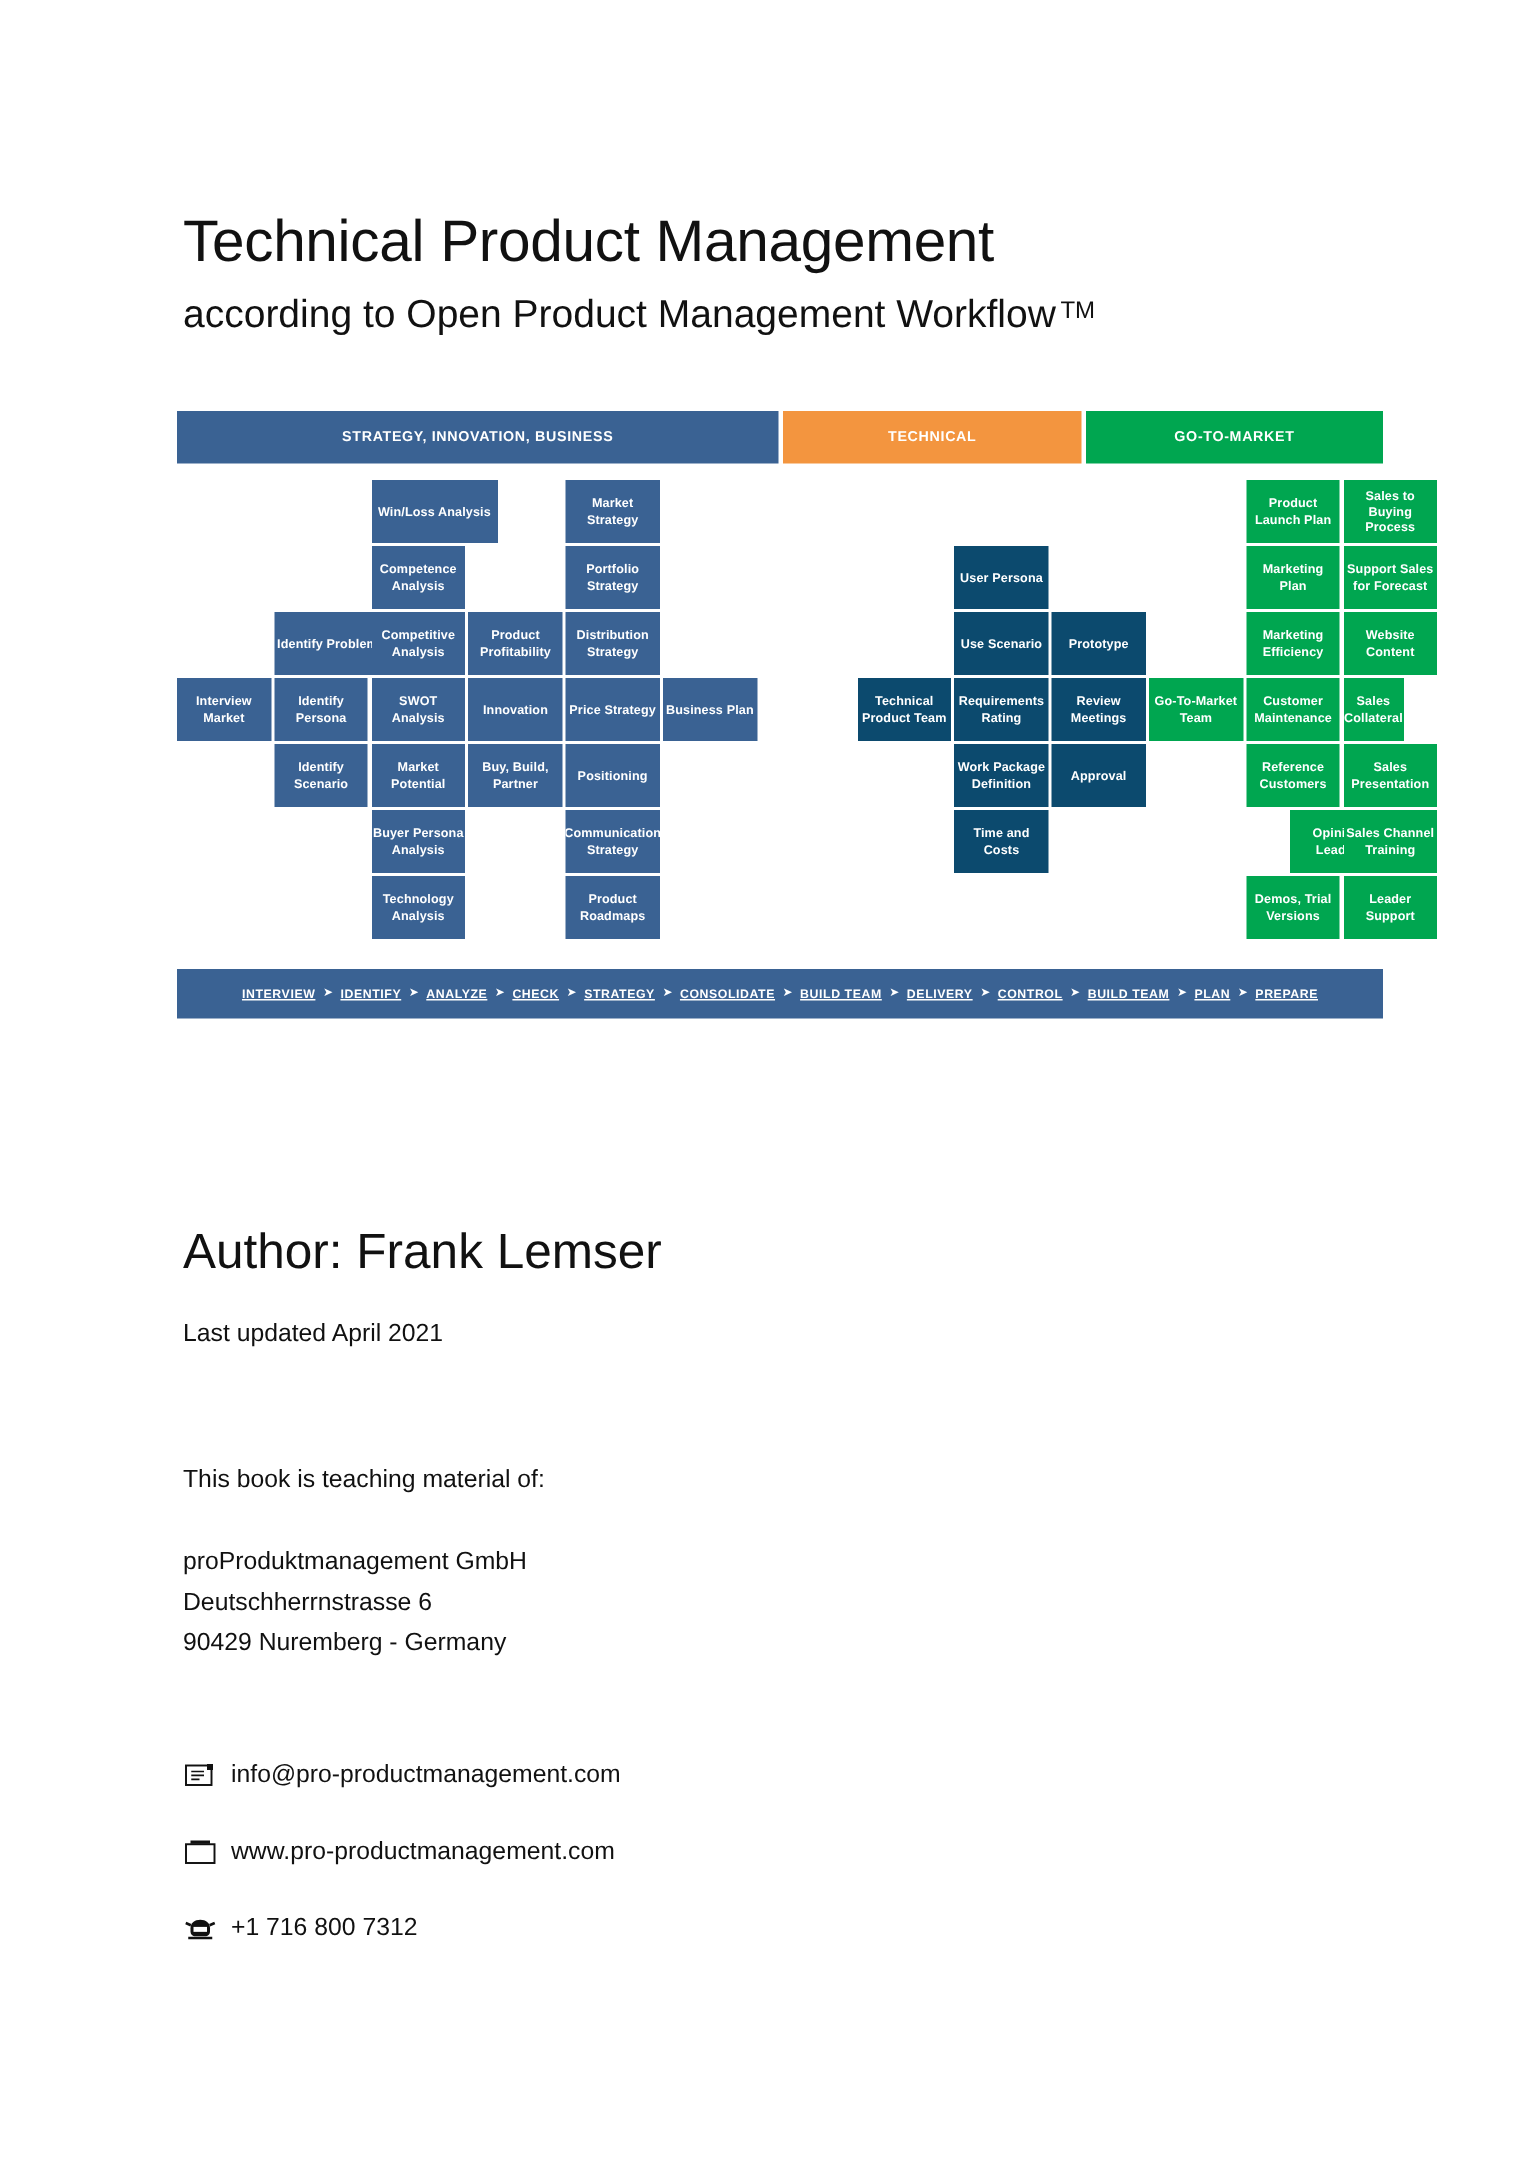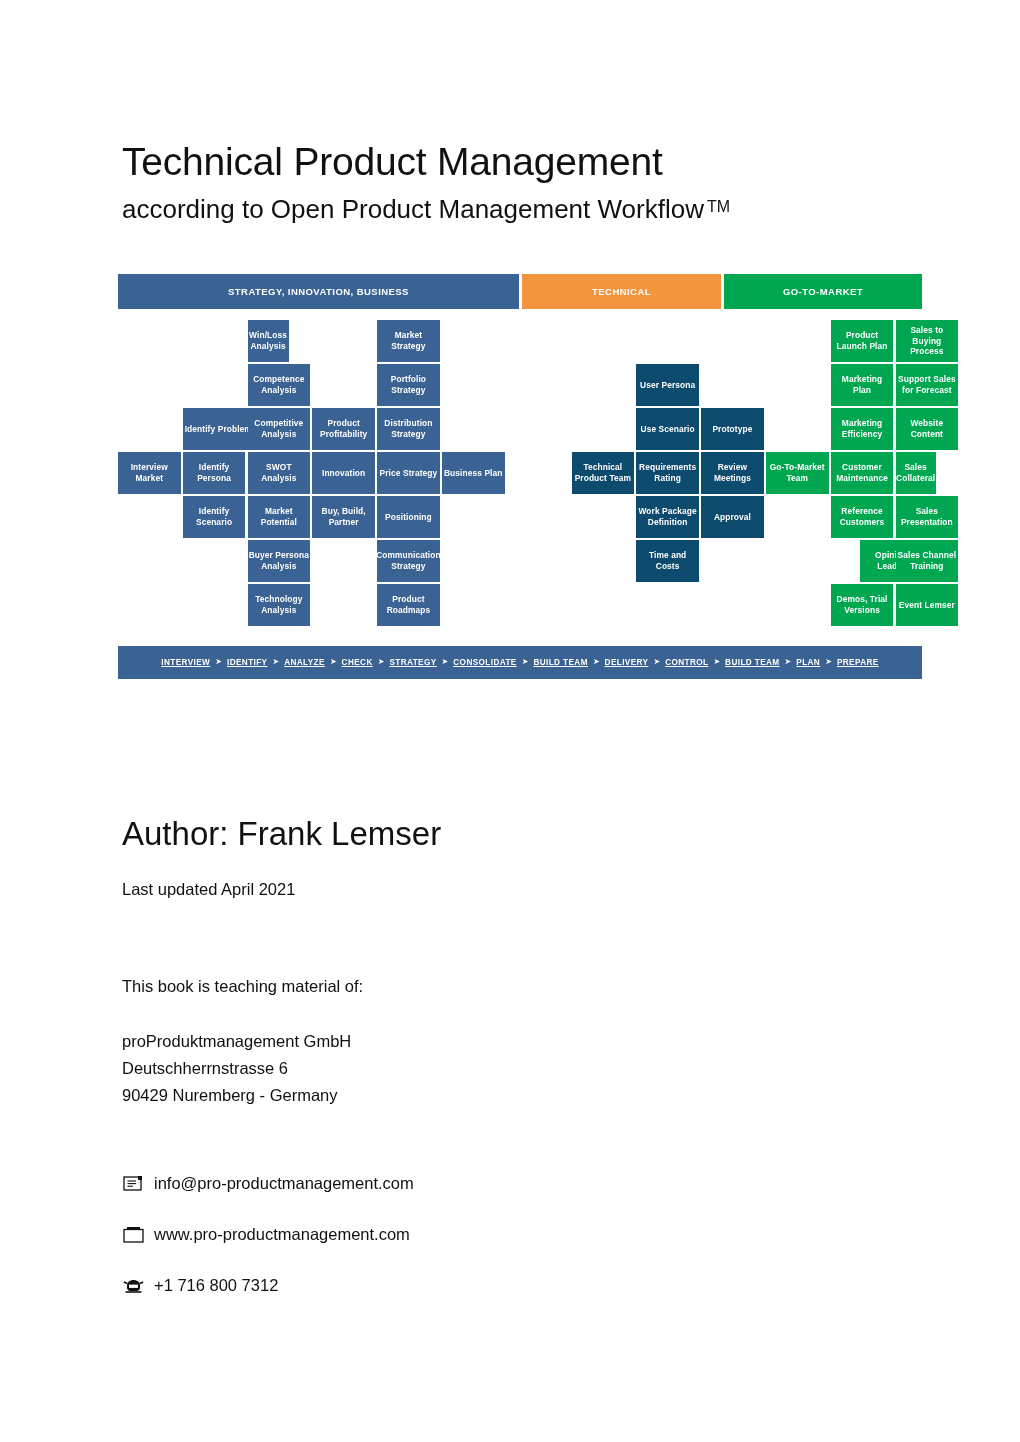--- a/index.html
+++ b/index.html
@@ -192,21 +192,21 @@
     </div>
   </div>
 
   <div class="diagram">
     <div class="band-row">
         <div class="band blue">STRATEGY, INNOVATION, BUSINESS</div>
         <div class="band orange">TECHNICAL</div>
         <div class="band green">GO-TO-MARKET</div>
       </div>
     <div class="grid">
-        <div class="cell blue" style="left: 129.6px; top: 0px; width: 41px; height: 41.5px;">Win/Loss Analysis</div>
+        <div class="cell blue" style="left: 129.6px; top: 0px; width: 84px; height: 41.5px;">Win/Loss Analysis</div>
         <div class="cell blue" style="left: 259.2px; top: 0px; width: 62.5px; height: 41.5px;">Market Strategy</div>
         <div class="cell green" style="left: 712.8px; top: 0px; width: 62.5px; height: 41.5px;">Product Launch Plan</div>
         <div class="cell green" style="left: 777.6px; top: 0px; width: 62.5px; height: 41.5px;">Sales to Buying Process</div>
         <div class="cell blue" style="left: 129.6px; top: 44px; width: 62.5px; height: 41.5px;">Competence Analysis</div>
         <div class="cell blue" style="left: 259.2px; top: 44px; width: 62.5px; height: 41.5px;">Portfolio Strategy</div>
         <div class="cell orange" style="left: 518.4px; top: 44px; width: 62.5px; height: 41.5px;">User Persona</div>
         <div class="cell green" style="left: 712.8px; top: 44px; width: 62.5px; height: 41.5px;">Marketing Plan</div>
         <div class="cell green" style="left: 777.6px; top: 44px; width: 62.5px; height: 41.5px;">Support Sales for Forecast</div>
         <div class="cell blue" style="left: 64.8px; top: 88px; width: 71px; height: 41.5px;">Identify Problem</div>
         <div class="cell blue" style="left: 129.6px; top: 88px; width: 62.5px; height: 41.5px;">Competitive Analysis</div>
@@ -237,21 +237,21 @@
         <div class="cell green" style="left: 712.8px; top: 176px; width: 62.5px; height: 41.5px;">Reference Customers</div>
         <div class="cell green" style="left: 777.6px; top: 176px; width: 62.5px; height: 41.5px;">Sales Presentation</div>
         <div class="cell blue" style="left: 129.6px; top: 220px; width: 62.5px; height: 41.5px;">Buyer Persona Analysis</div>
         <div class="cell blue" style="left: 259.2px; top: 220px; width: 62.5px; height: 41.5px;">Communication Strategy</div>
         <div class="cell orange" style="left: 518.4px; top: 220px; width: 62.5px; height: 41.5px;">Time and Costs</div>
         <div class="cell green" style="left: 742px; top: 220px; width: 62.5px; height: 41.5px;">Opinion Leader</div>
         <div class="cell green" style="left: 777.6px; top: 220px; width: 62.5px; height: 41.5px;">Sales Channel Training</div>
         <div class="cell blue" style="left: 129.6px; top: 264px; width: 62.5px; height: 41.5px;">Technology Analysis</div>
         <div class="cell blue" style="left: 259.2px; top: 264px; width: 62.5px; height: 41.5px;">Product Roadmaps</div>
         <div class="cell green" style="left: 712.8px; top: 264px; width: 62.5px; height: 41.5px;">Demos, Trial Versions</div>
-        <div class="cell green" style="left: 777.6px; top: 264px; width: 62.5px; height: 41.5px;">Event Lemser</div>
+        <div class="cell green" style="left: 777.6px; top: 264px; width: 62.5px; height: 41.5px;">Leader Support</div>
       </div>
     <div class="footer-row">
         <span class="step">INTERVIEW</span>
         <span class="step-arrow">➤</span>
         <span class="step">IDENTIFY</span>
         <span class="step-arrow">➤</span>
         <span class="step">ANALYZE</span>
         <span class="step-arrow">➤</span>
         <span class="step">CHECK</span>
         <span class="step-arrow">➤</span>

